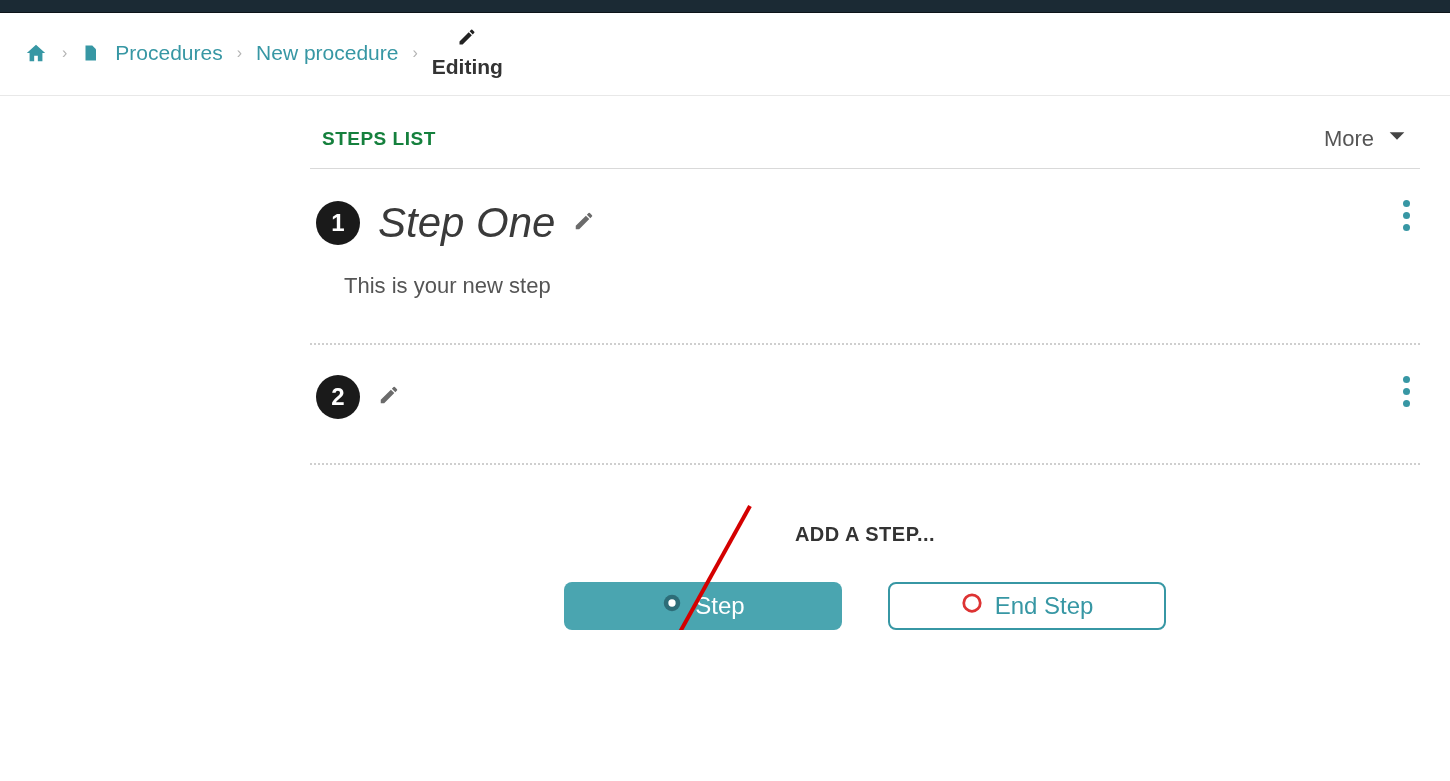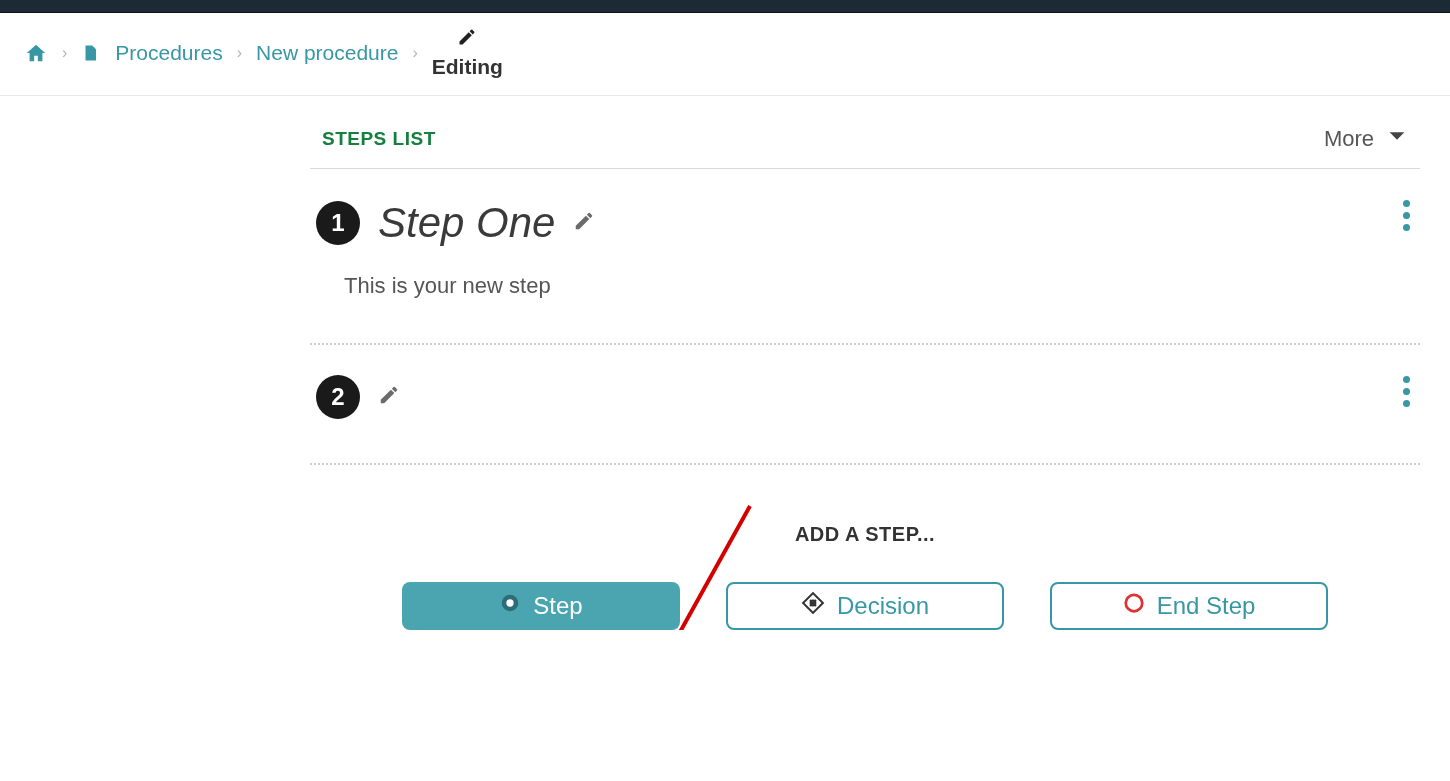--- a/index.html
+++ b/index.html
@@ -162,31 +162,20 @@
         <span>
           <svg width="22" height="22" viewBox="0 0 24 24">
               <circle cx="12" cy="12" r="9" fill="#2d6d78"></circle>
               <circle cx="12" cy="12" r="4" fill="#fff"></circle>
             </svg>
         </span>
         <span>Step</span>
       </button>
       <button class="btn btn-outline">
         <span>
-          <svg width="24" height="24" viewBox="0 0 24 24">
-              <rect x="5" y="5" width="14" height="14" transform="rotate(45 12 12)" fill="none" stroke="#333" stroke-width="2"></rect>
-              <circle cx="12" cy="12" r="2.4" fill="none" stroke="#333" stroke-width="2"></circle>
-              <line x1="9" y1="9" x2="15" y2="15" stroke="#333" stroke-width="2"></line>
-              <line x1="15" y1="9" x2="9" y2="15" stroke="#333" stroke-width="2"></line>
-            </svg>
-        </span>
-        <span>Decision</span>
-      </button>
-      <button class="btn btn-outline">
-        <span>
           <svg width="22" height="22" viewBox="0 0 24 24">
               <circle cx="12" cy="12" r="9" fill="none" stroke="#d33" stroke-width="3"></circle>
             </svg>
         </span>
         <span>End Step</span>
       </button>
     </div>
   </div>
 
   <svg class="arrow-svg" width="220" height="300">

